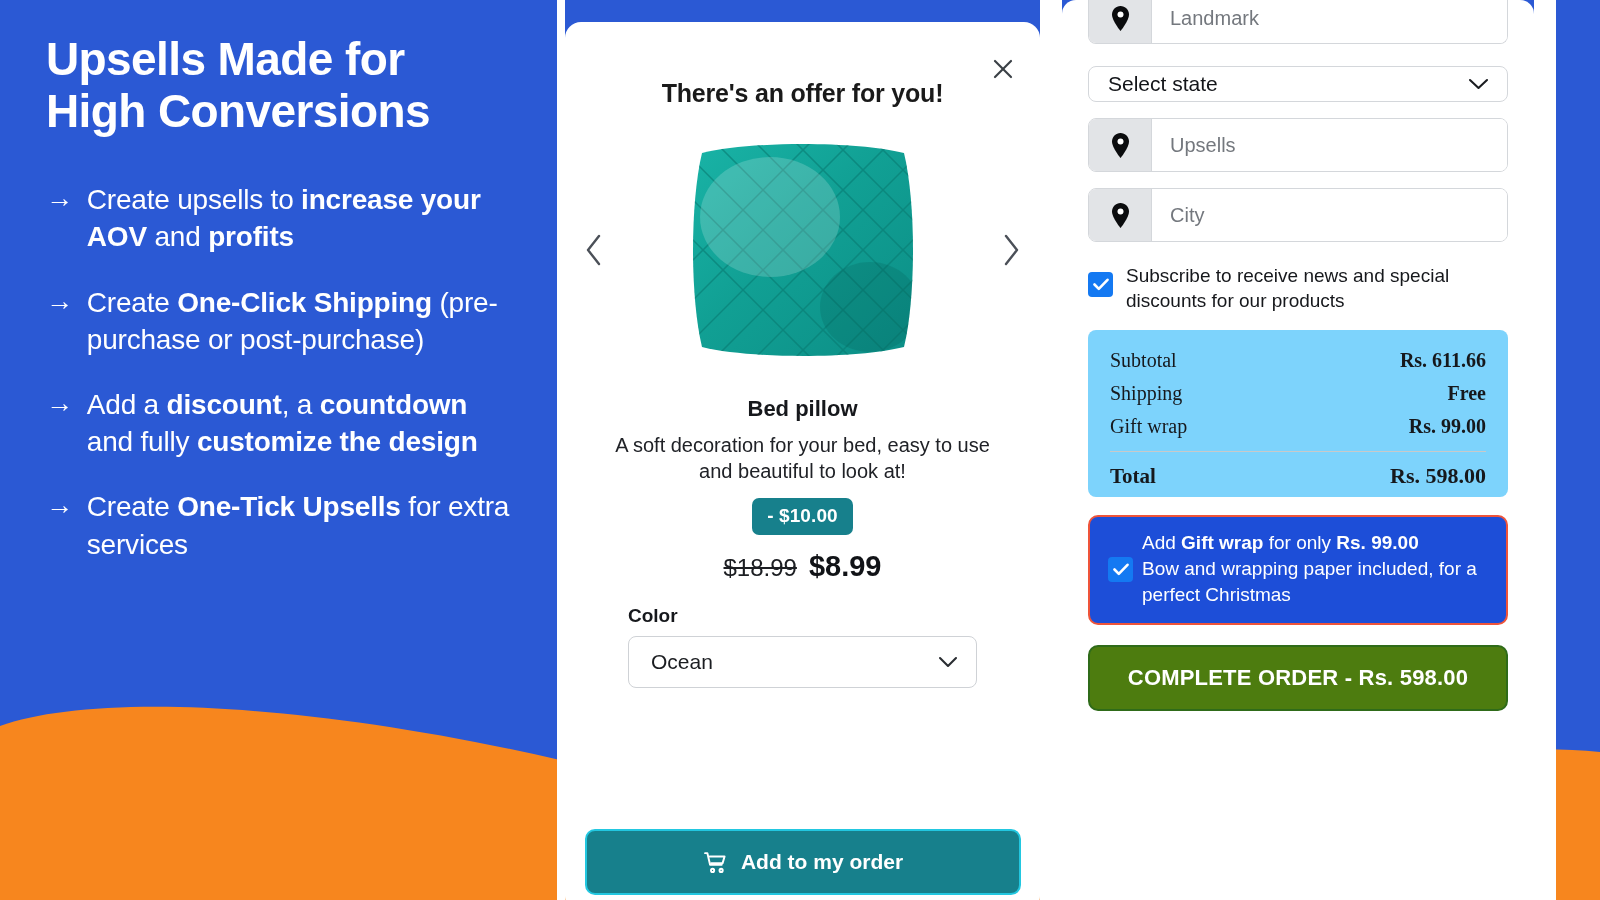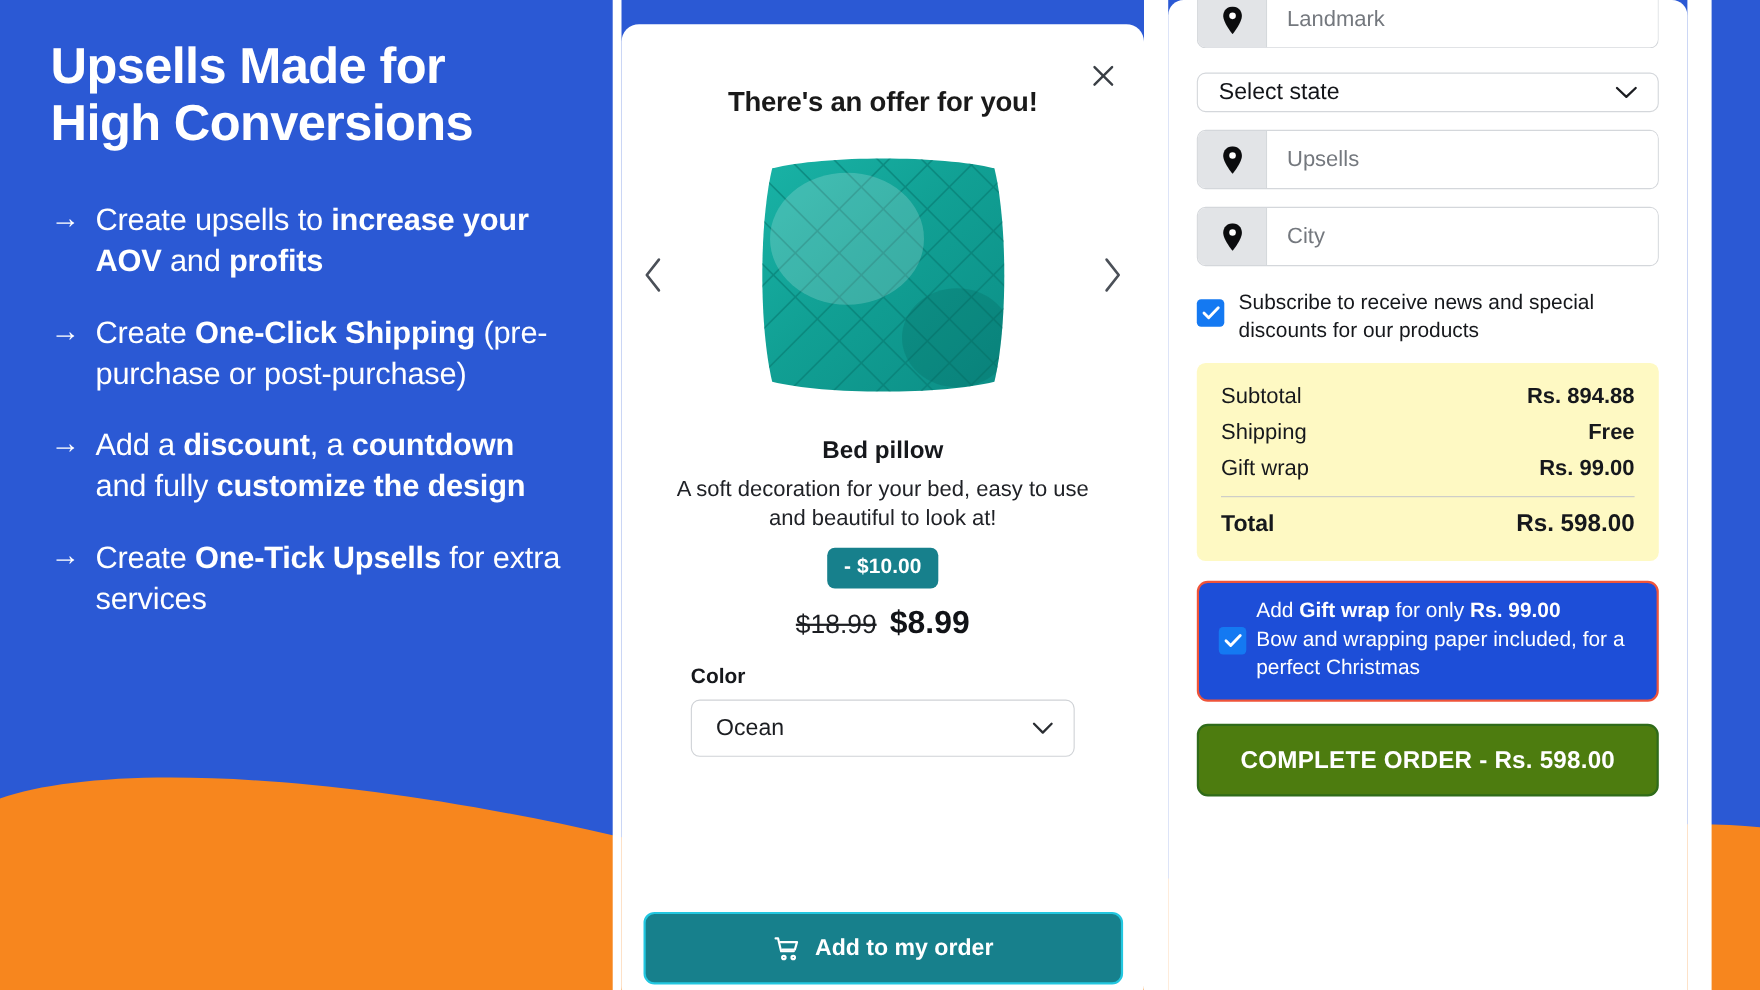--- a/index.html
+++ b/index.html
@@ -334,23 +334,24 @@
   .cbx svg { display: block; }
   .subscribe-text {
     font-size: 19px;
     line-height: 1.3;
     color: #16181c;
     max-width: 382px;
   }
 
   .summary {
     margin-top: 17px;
-    background: #fef9c3;
+    background: #7dd3fc;
     border-radius: 8px;
-    padding: 14px 22px 16px 22px;
+    padding: 14px 22px 3px 22px;
+    font-family: Liberation Serif, serif;
   }
   .summary-row {
     display: flex;
     justify-content: space-between;
     align-items: baseline;
     font-size: 20px;
     color: #16181c;
     padding: 5px 0;
   }
   .summary-row .val { font-weight: 700; }
@@ -597,21 +598,21 @@
         <svg width="16" height="13" viewBox="0 0 16 13" fill="none" stroke="#ffffff" stroke-width="2.6" stroke-linecap="round" stroke-linejoin="round">
           <polyline points="1.5,6.5 5.8,10.8 14.5,1.8"></polyline>
         </svg>
       </span>
       <span class="subscribe-text">Subscribe to receive news and special discounts for our products</span>
     </div>
 
     <div class="summary">
       <div class="summary-row">
         <span>Subtotal</span>
-        <span class="val">Rs. 894.88</span>
+        <span class="val">Rs. 611.66</span>
       </div>
       <div class="summary-row">
         <span>Shipping</span>
         <span class="val">Free</span>
       </div>
       <div class="summary-row">
         <span>Gift wrap</span>
         <span class="val">Rs. 99.00</span>
       </div>
       <div class="summary-divider"></div>

